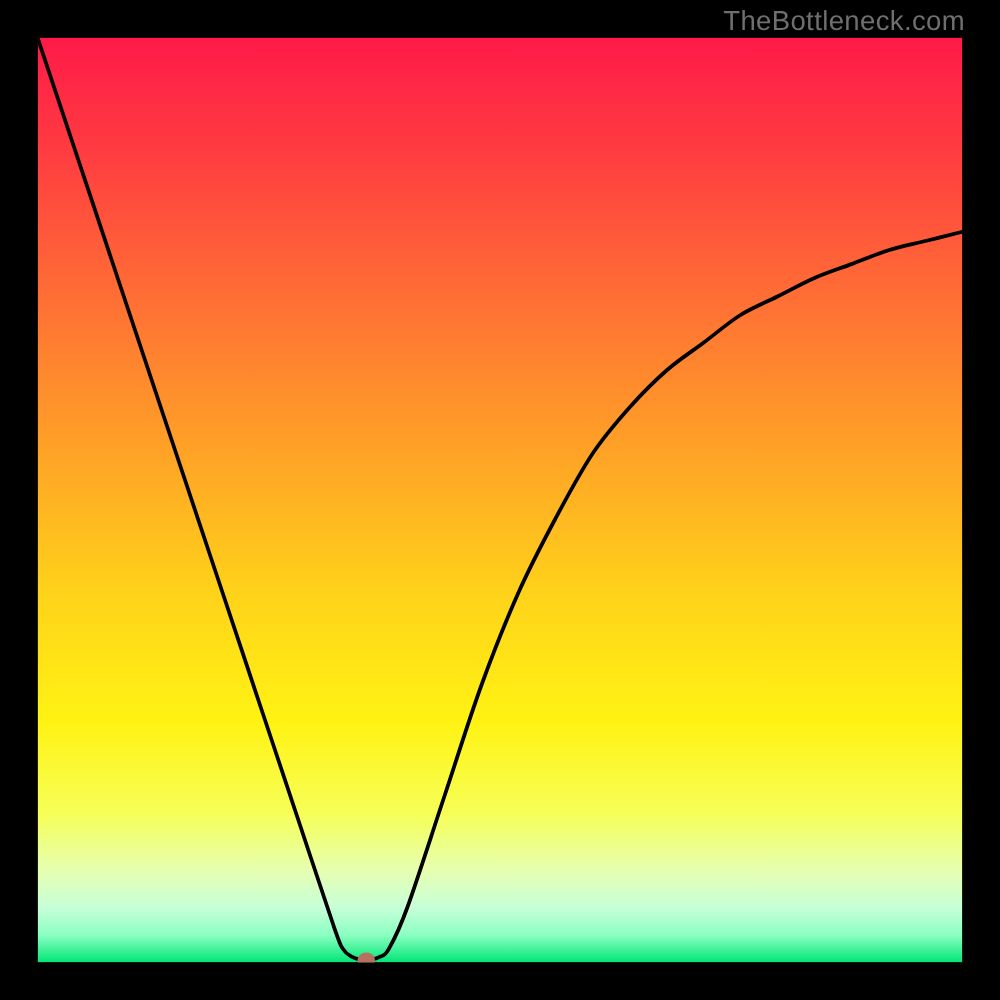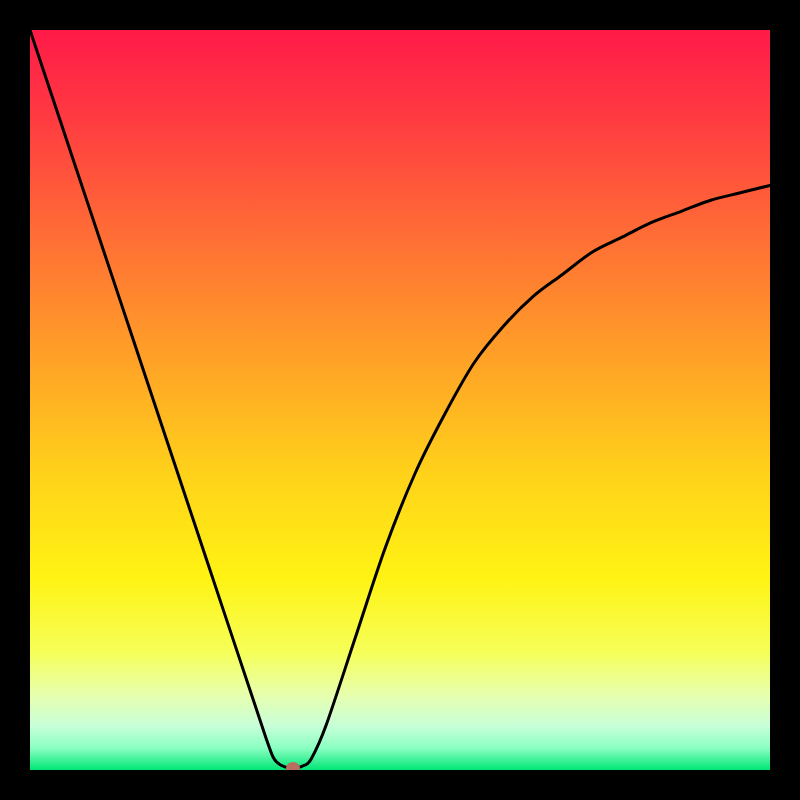--- a/index.html
+++ b/index.html
@@ -54,20 +54,21 @@
     width: 14px;
     height: 12px;
     border-radius: 50%;
     transform: translate(-50%, -50%);
   }
 </style>
 </head>
 <body>
 
 <div class="stage">
+  <div class="watermark">TheBottleneck.com</div>
 
   <div class="plot-area">
     <svg class="gradient-bg" viewBox="0 0 740 740" preserveAspectRatio="none">
       <defs>
         <linearGradient id="bg-grad" x1="0" y1="0" x2="0" y2="1">
             <stop offset="0.00%" stop-color="#ff1a48"></stop>
             <stop offset="12.00%" stop-color="#ff3b41"></stop>
             <stop offset="28.00%" stop-color="#ff6e35"></stop>
             <stop offset="44.00%" stop-color="#ffa027"></stop>
             <stop offset="60.00%" stop-color="#ffd21a"></stop>

